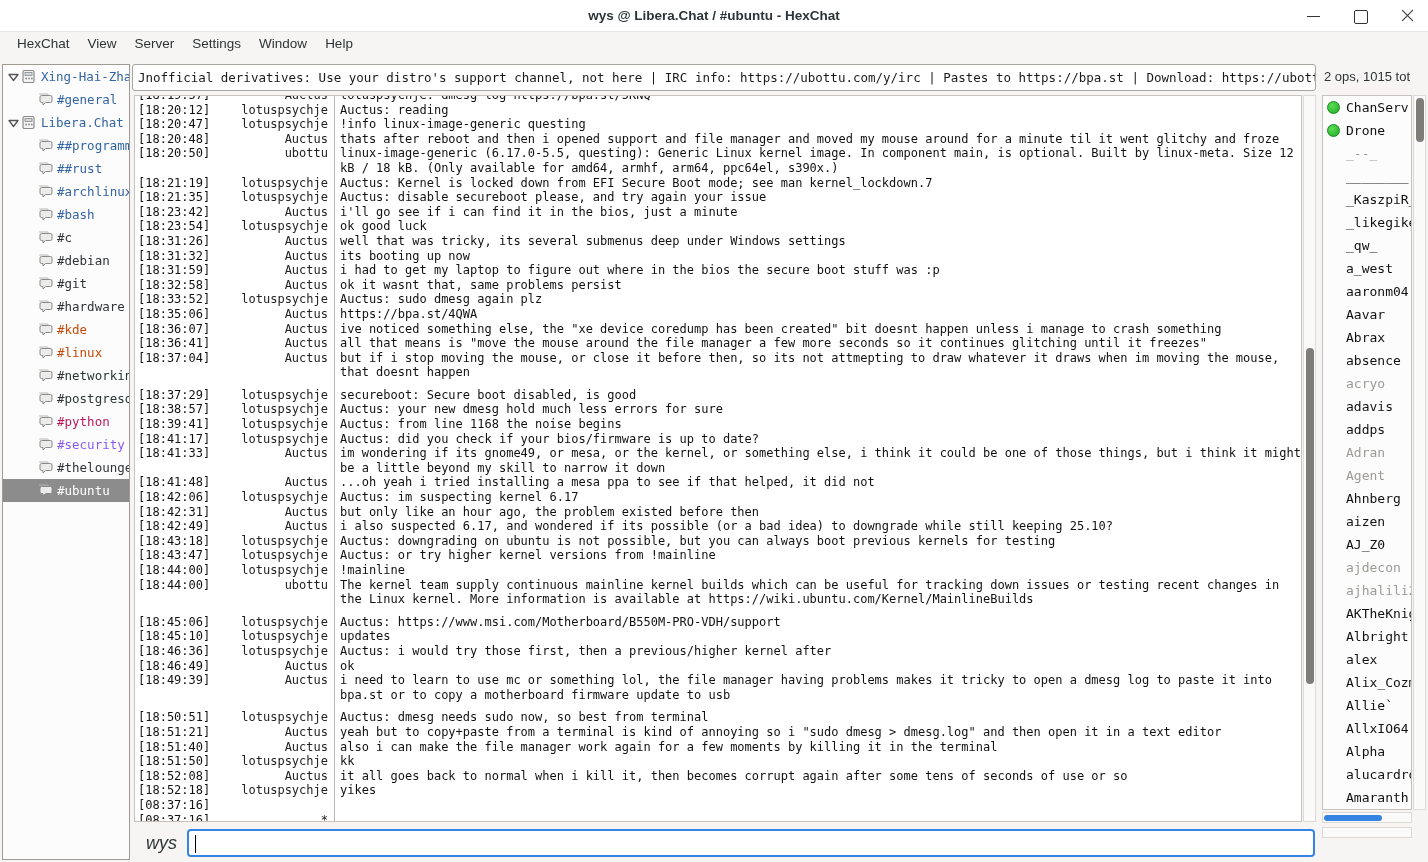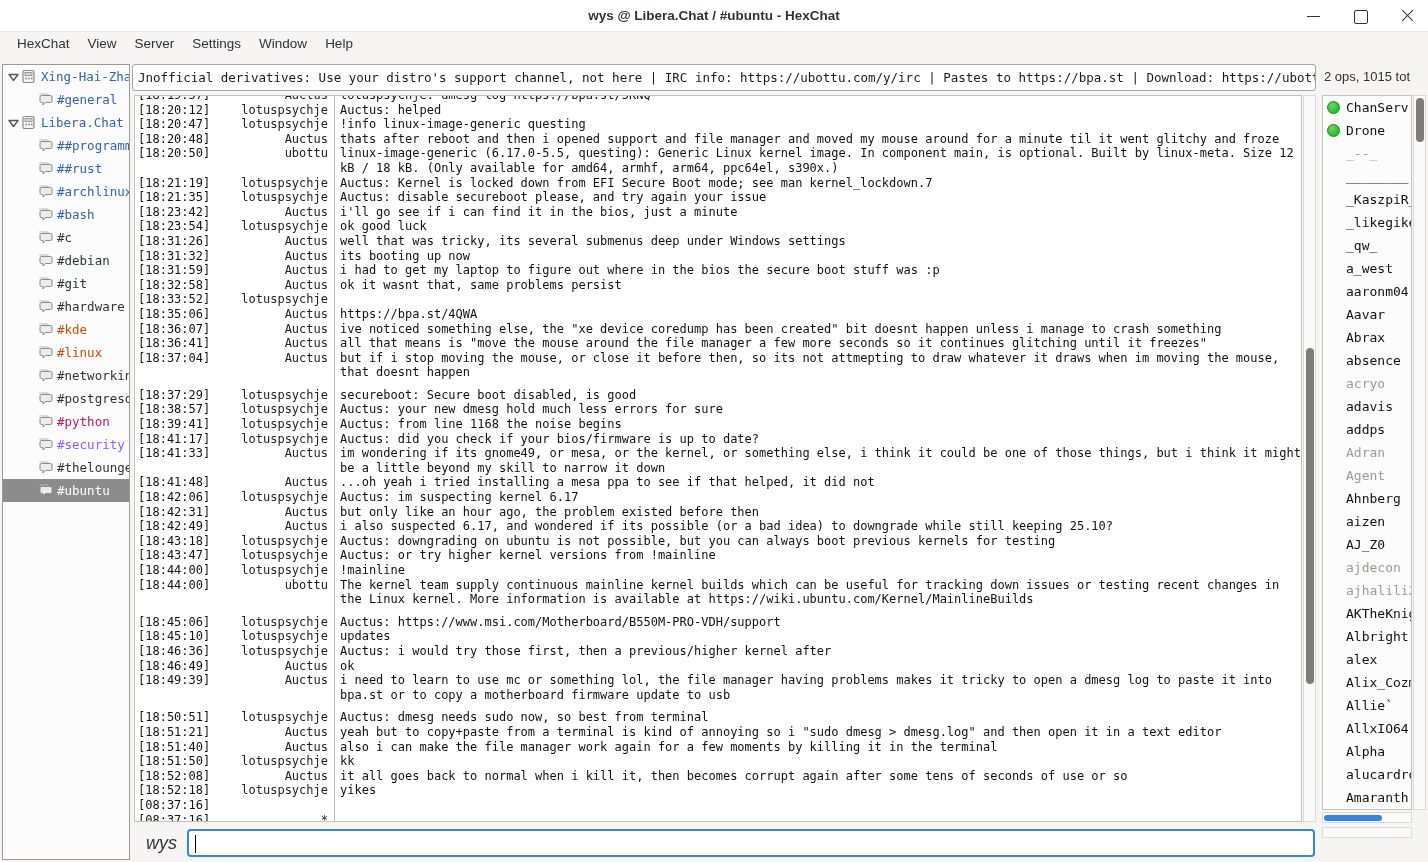--- a/index.html
+++ b/index.html
@@ -307,21 +307,21 @@
   <div class="chat-wrap">
     <div class="chat-scrollbox" id="chatlog">
         <div class="chat-row">
           <span class="chat-time">[18:19:57]</span>
           <span class="chat-nick">Auctus</span>
           <span class="chat-msg">lotuspsychje: dmesg log https://bpa.st/5KNQ</span>
         </div>
         <div class="chat-row">
           <span class="chat-time">[18:20:12]</span>
           <span class="chat-nick">lotuspsychje</span>
-          <span class="chat-msg">Auctus: helped</span>
+          <span class="chat-msg">Auctus: reading</span>
         </div>
         <div class="chat-row">
           <span class="chat-time">[18:20:47]</span>
           <span class="chat-nick">lotuspsychje</span>
           <span class="chat-msg">!info linux-image-generic questing</span>
         </div>
         <div class="chat-row">
           <span class="chat-time">[18:20:48]</span>
           <span class="chat-nick">Auctus</span>
           <span class="chat-msg">thats after reboot and then i opened support and file manager and moved my mouse around for a minute til it went glitchy and froze</span>
@@ -367,20 +367,21 @@
           <span class="chat-msg">i had to get my laptop to figure out where in the bios the secure boot stuff was :p</span>
         </div>
         <div class="chat-row">
           <span class="chat-time">[18:32:58]</span>
           <span class="chat-nick">Auctus</span>
           <span class="chat-msg">ok it wasnt that, same problems persist</span>
         </div>
         <div class="chat-row">
           <span class="chat-time">[18:33:52]</span>
           <span class="chat-nick">lotuspsychje</span>
+          <span class="chat-msg">Auctus: sudo dmesg again plz</span>
         </div>
         <div class="chat-row">
           <span class="chat-time">[18:35:06]</span>
           <span class="chat-nick">Auctus</span>
           <span class="chat-msg">https://bpa.st/4QWA</span>
         </div>
         <div class="chat-row">
           <span class="chat-time">[18:36:07]</span>
           <span class="chat-nick">Auctus</span>
           <span class="chat-msg">ive noticed something else, the "xe device coredump has been created" bit doesnt happen unless i manage to crash something</span>

